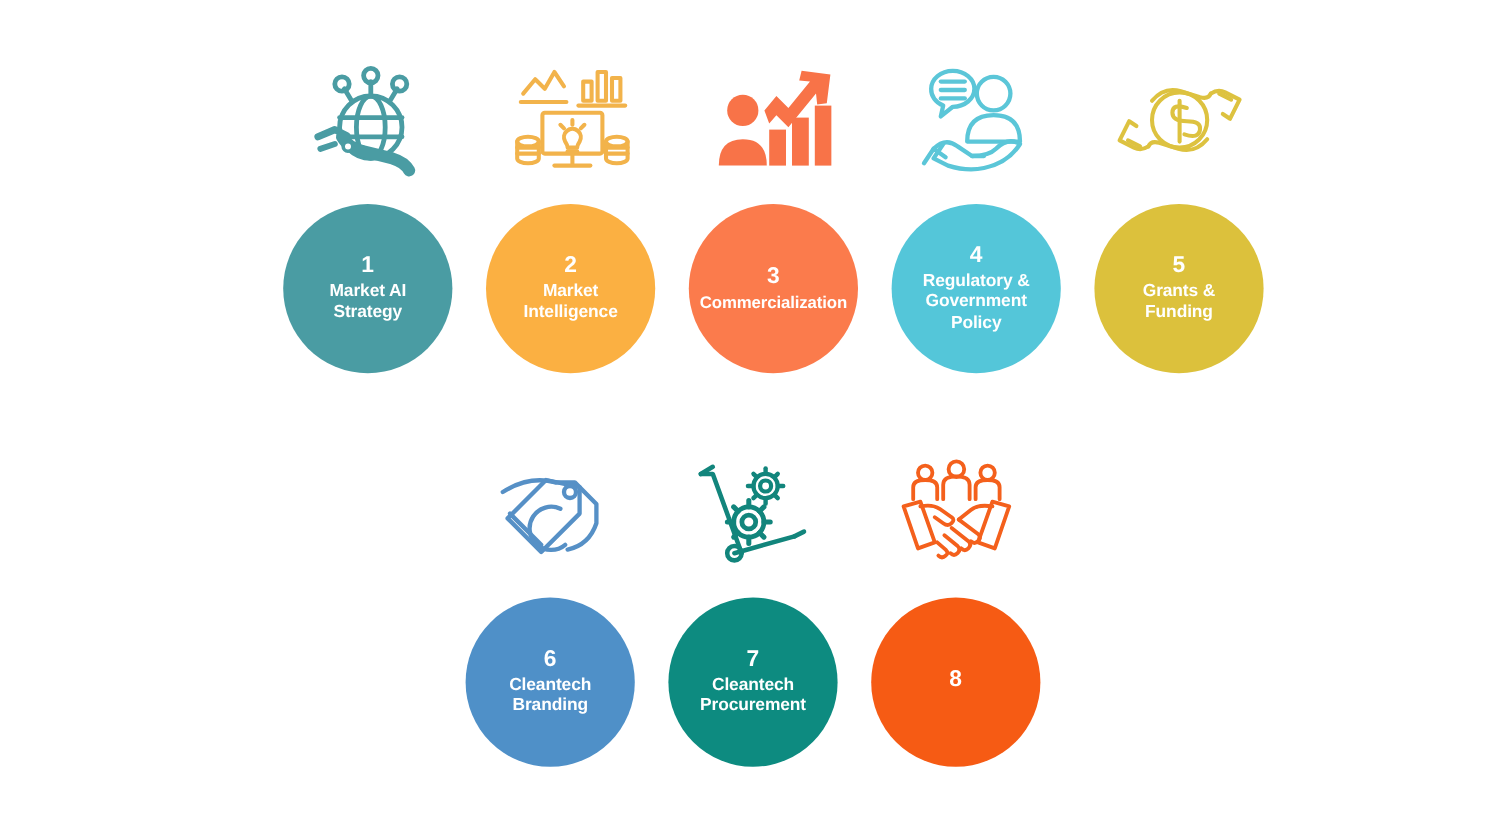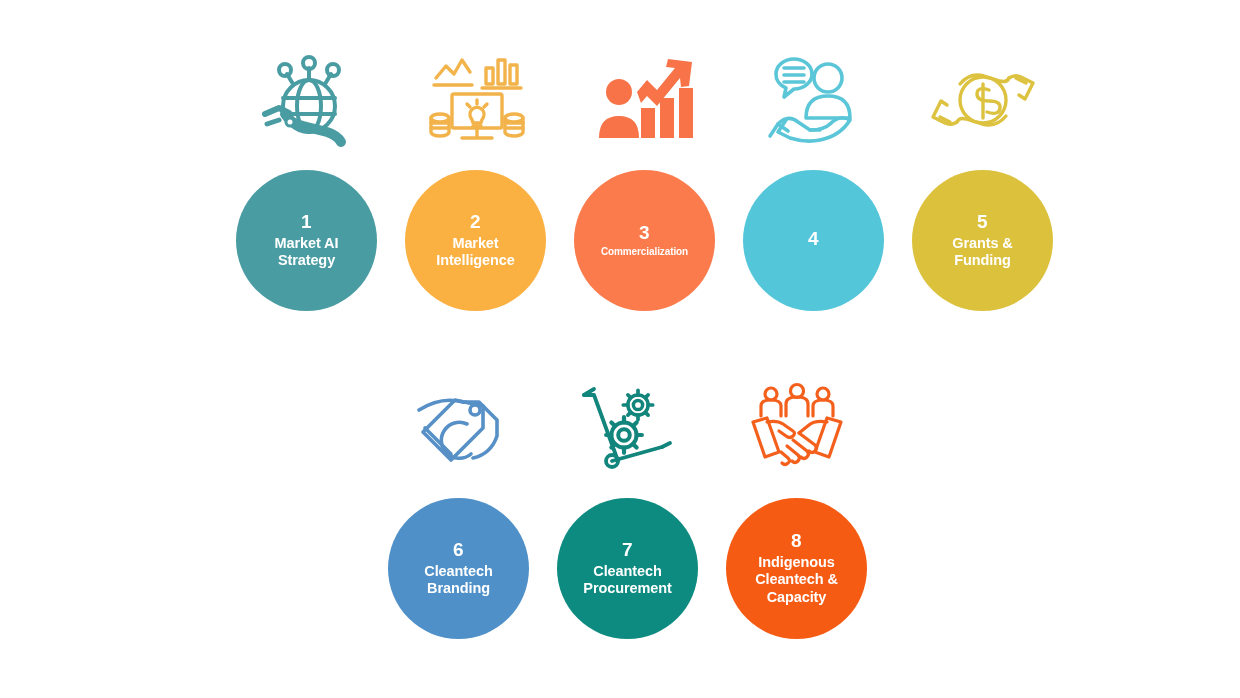--- a/index.html
+++ b/index.html
@@ -74,21 +74,21 @@
     letter-spacing: 0.2px;
     margin-bottom: 3px;
   }
   .bubble .label {
     font-size: 14.5px;
     font-weight: bold;
     line-height: 1.2;
     letter-spacing: -0.1px;
     white-space: pre-line;
   }
-  .bubble.wide-label .label { font-size: 10px; }
+  .bubble.wide-label .label { font-size: 14px; }
 </style>
 </head>
 <body>
 
 <div class="canvas">
 
   <div class="row row-top">
 
     <div class="item">
       <div class="icon-wrap">
@@ -176,20 +176,23 @@
           <line x1="20" y1="30" x2="40" y2="30"></line>
           <circle cx="64" cy="26" r="14"></circle>
           <path d="M42 66 q0 -22 22 -22 q22 0 22 22 z"></path>
           <path d="M6 84 l8 -12 l10 7"></path>
           <path d="M14 72 q10 -10 20 -2 l12 8 h10"></path>
           <path d="M46 78 q14 0 20 -6 q10 -10 20 -4 q-10 16 -30 20 q-14 3 -30 -2 l-12 -6 l8 -12"></path>
         </svg>
       </div>
       <div class="bubble" style="background:#54C6D9">
         <div class="num">4</div>
+        <div class="label">Regulatory &amp;
+Government
+Policy</div>
       </div>
     </div>
 
     <div class="item">
       <div class="icon-wrap">
         <svg width="106" height="96" viewBox="0 0 106 96" fill="none" stroke="#DDC240" stroke-width="3.4" stroke-linecap="round" stroke-linejoin="round">
           <circle cx="53" cy="46" r="23"></circle>
           <path d="M59 36 q-12 -4 -12 4 q0 7 12 7 q12 0 11 7 q-1 8 -13 4"></path>
           <line x1="53" y1="30" x2="53" y2="64"></line>
           <path d="M30 30 q10 -12 24 -8 l16 5 q7 2 9 -3"></path>
@@ -287,20 +290,17 @@
           <path d="M20 40 q10 -2 16 2 l10 7 q3 2 0 5 q-3 3 -7 0 l-7 -5"></path>
           <path d="M80 40 q-12 -2 -18 3 l-10 8"></path>
           <path d="M52 51 l16 12 q3 3 0 6 q-3 3 -6 0"></path>
           <path d="M46 58 l14 11 q3 3 0 6 q-3 3 -6 0"></path>
           <path d="M40 64 l11 9 q3 3 0 6 q-3 3 -6 0"></path>
           <path d="M34 70 l7 6 q3 3 0 5 q-3 3 -6 0"></path>
         </svg>
       </div>
       <div class="bubble" style="background:#F65B14">
         <div class="num">8</div>
-        <div class="label">Indigenous
-Cleantech &amp;
-Capacity</div>
       </div>
     </div>
   </div>
 
 </div>
 
 </body></html>

